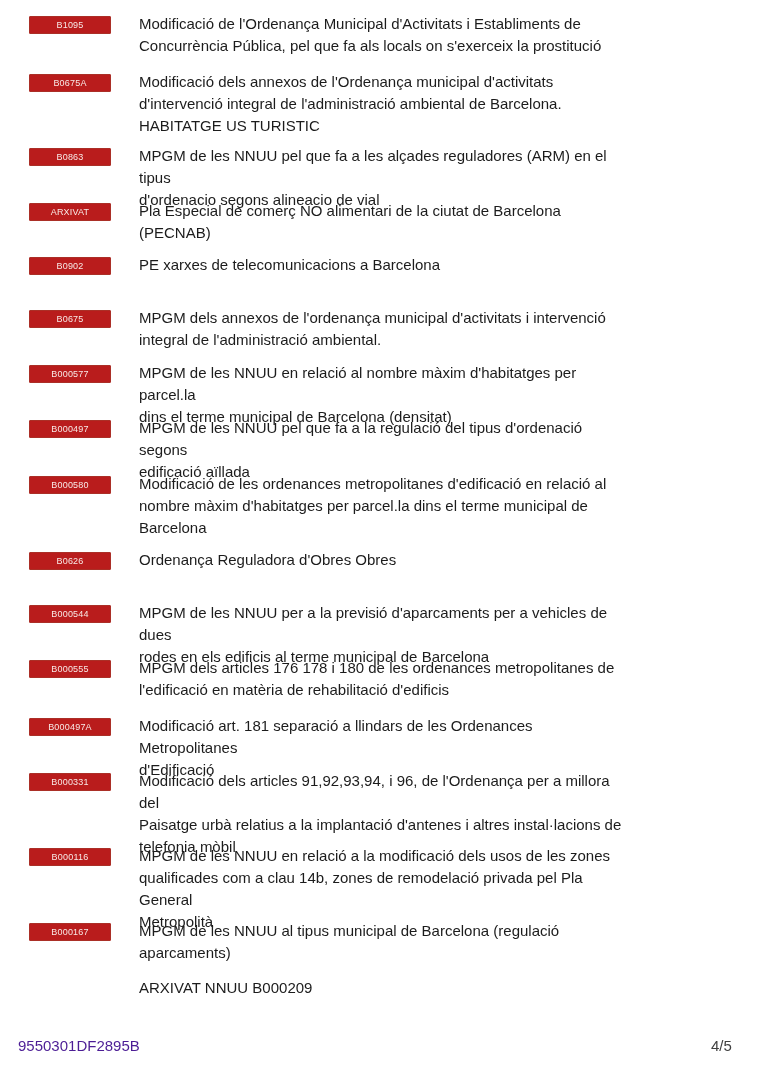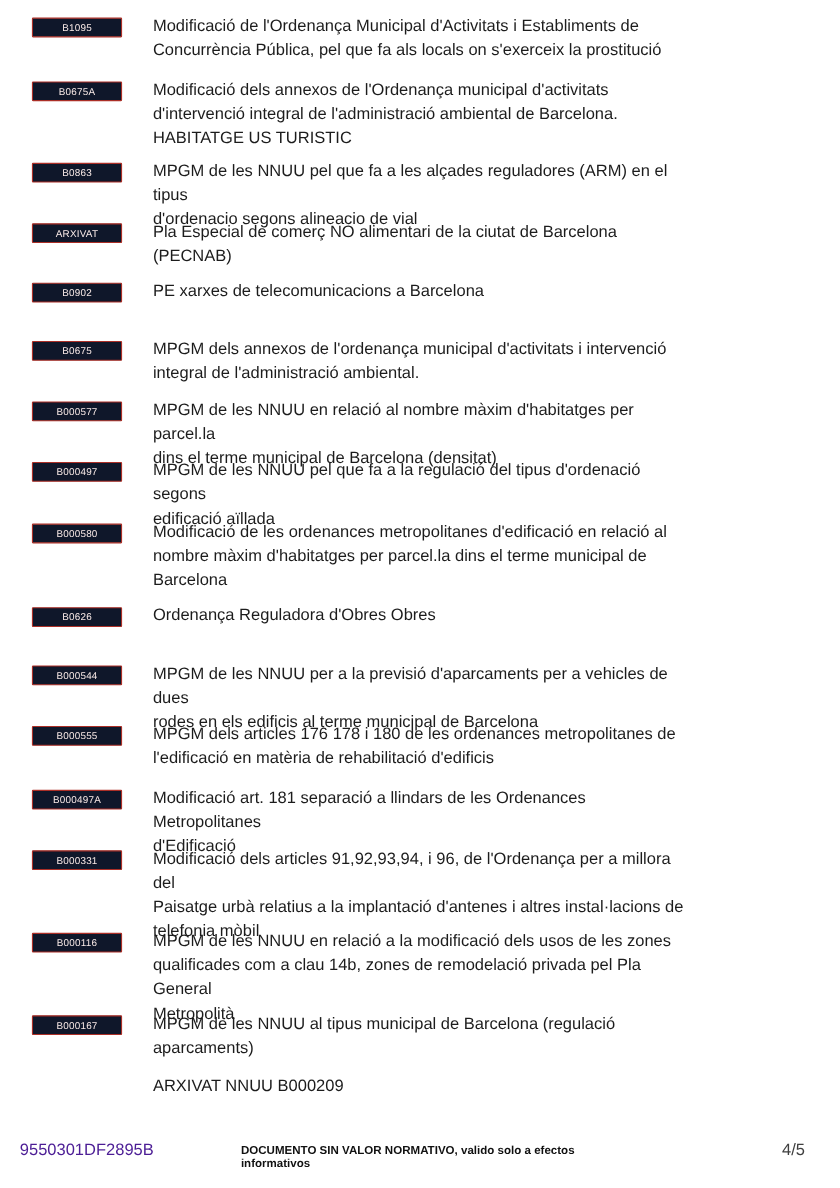--- a/index.html
+++ b/index.html
@@ -14,21 +14,21 @@
     overflow: hidden;
   }
   .row { position: absolute; left: 0; width: 100%; }
   .badge {
     position: absolute;
     left: 29px;
     top: 0;
     width: 82px;
     height: 18px;
     box-sizing: border-box;
-    background: #0f172a;
+    background: #b91c1c;
     border: 1px solid #ab2f27;
     border-radius: 1px;
     color: #f8e9e6;
     font-size: 9px;
     line-height: 16px;
     text-align: center;
     letter-spacing: 0.2px;
     cursor: pointer;
   }
   .desc {
@@ -164,16 +164,15 @@
     <span class="badge">B000167</span>
     <div class="desc">MPGM de les NNUU al tipus municipal de Barcelona (regulació
 aparcaments)</div>
   </div>
 
   <div class="row" style="top:980px">
     <div class="desc">ARXIVAT NNUU B000209</div>
   </div>
 
   <div class="footer-code">9550301DF2895B</div>
-  <div class="footer-disclaimer">DOCUMENTO SIN VALOR NORMATIVO, valido solo a efectos informativos</div>
   <div class="footer-page">4/5</div>
 
 </div>
 
 </body></html>

